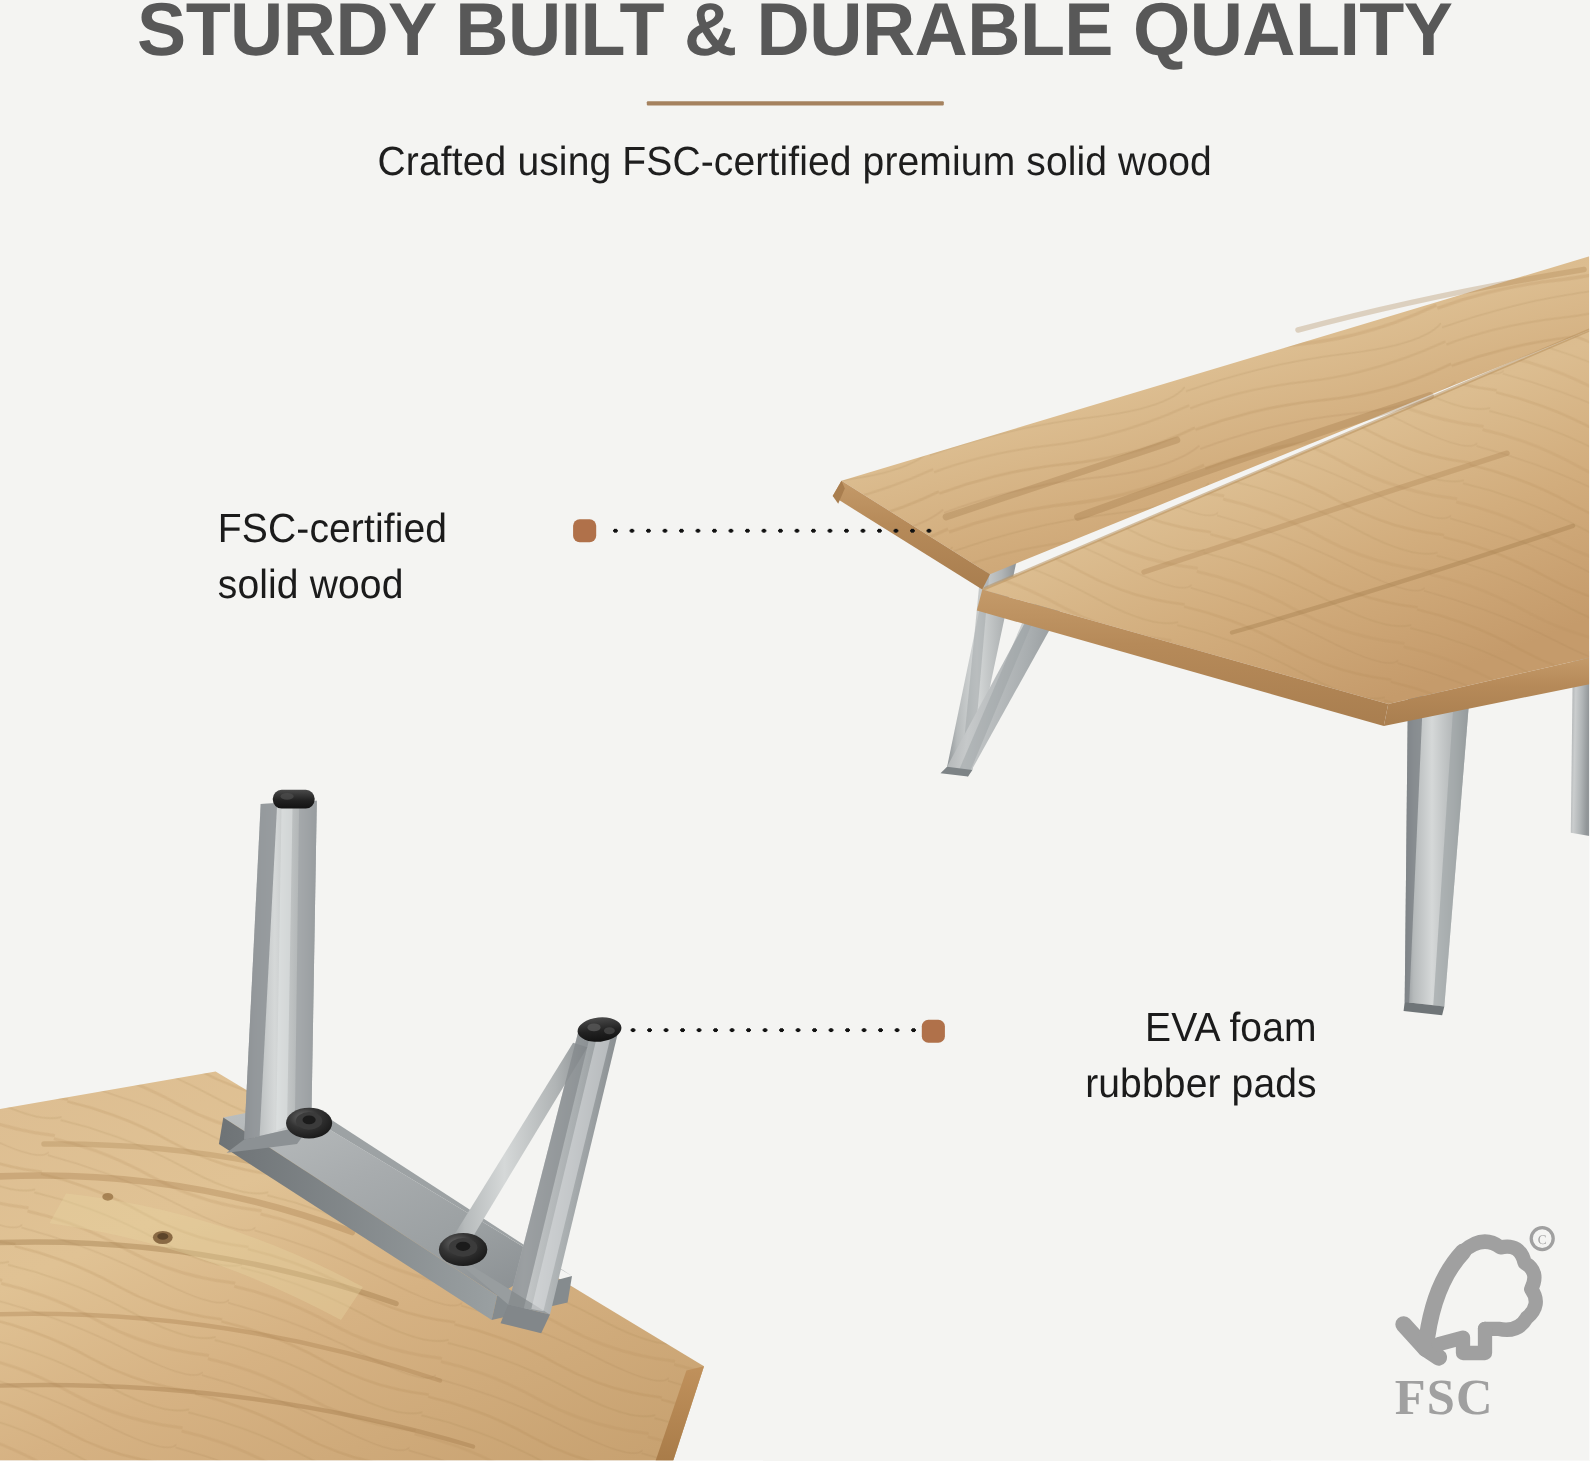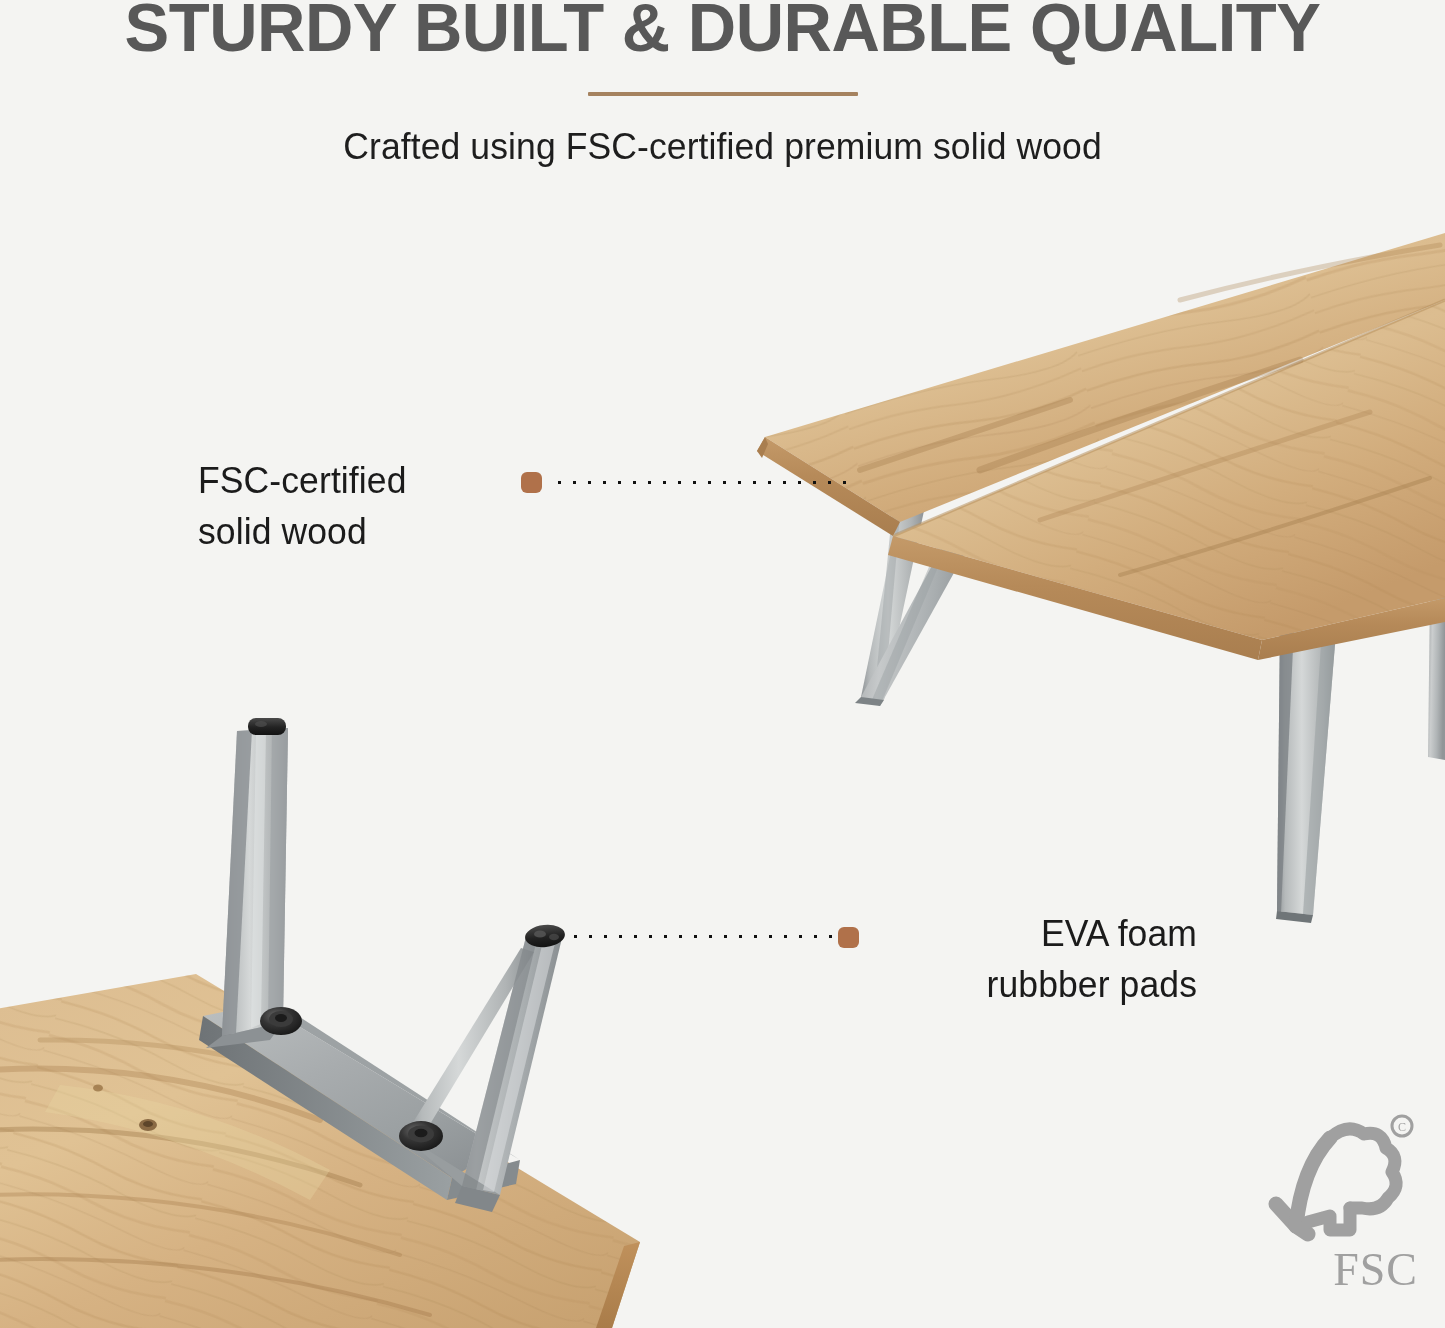--- a/index.html
+++ b/index.html
@@ -115,24 +115,24 @@
     left:1268px;
     top:1112px;
     width:150px;
     height:190px;
   }
   .fsc-text {
     position:absolute;
     left:0;
     bottom:6px;
     width:150px;
-    text-align:right;
+    text-align:left;
     font-family:"Liberation Serif", serif;
     font-size:46px;
-    font-weight:400;
+    font-weight:700;
     letter-spacing:1px;
     color:#a0a0a0;
   }
 
   svg { display:block; }
 </style>
 </head>
 <body>
 
 <div class="stage">

